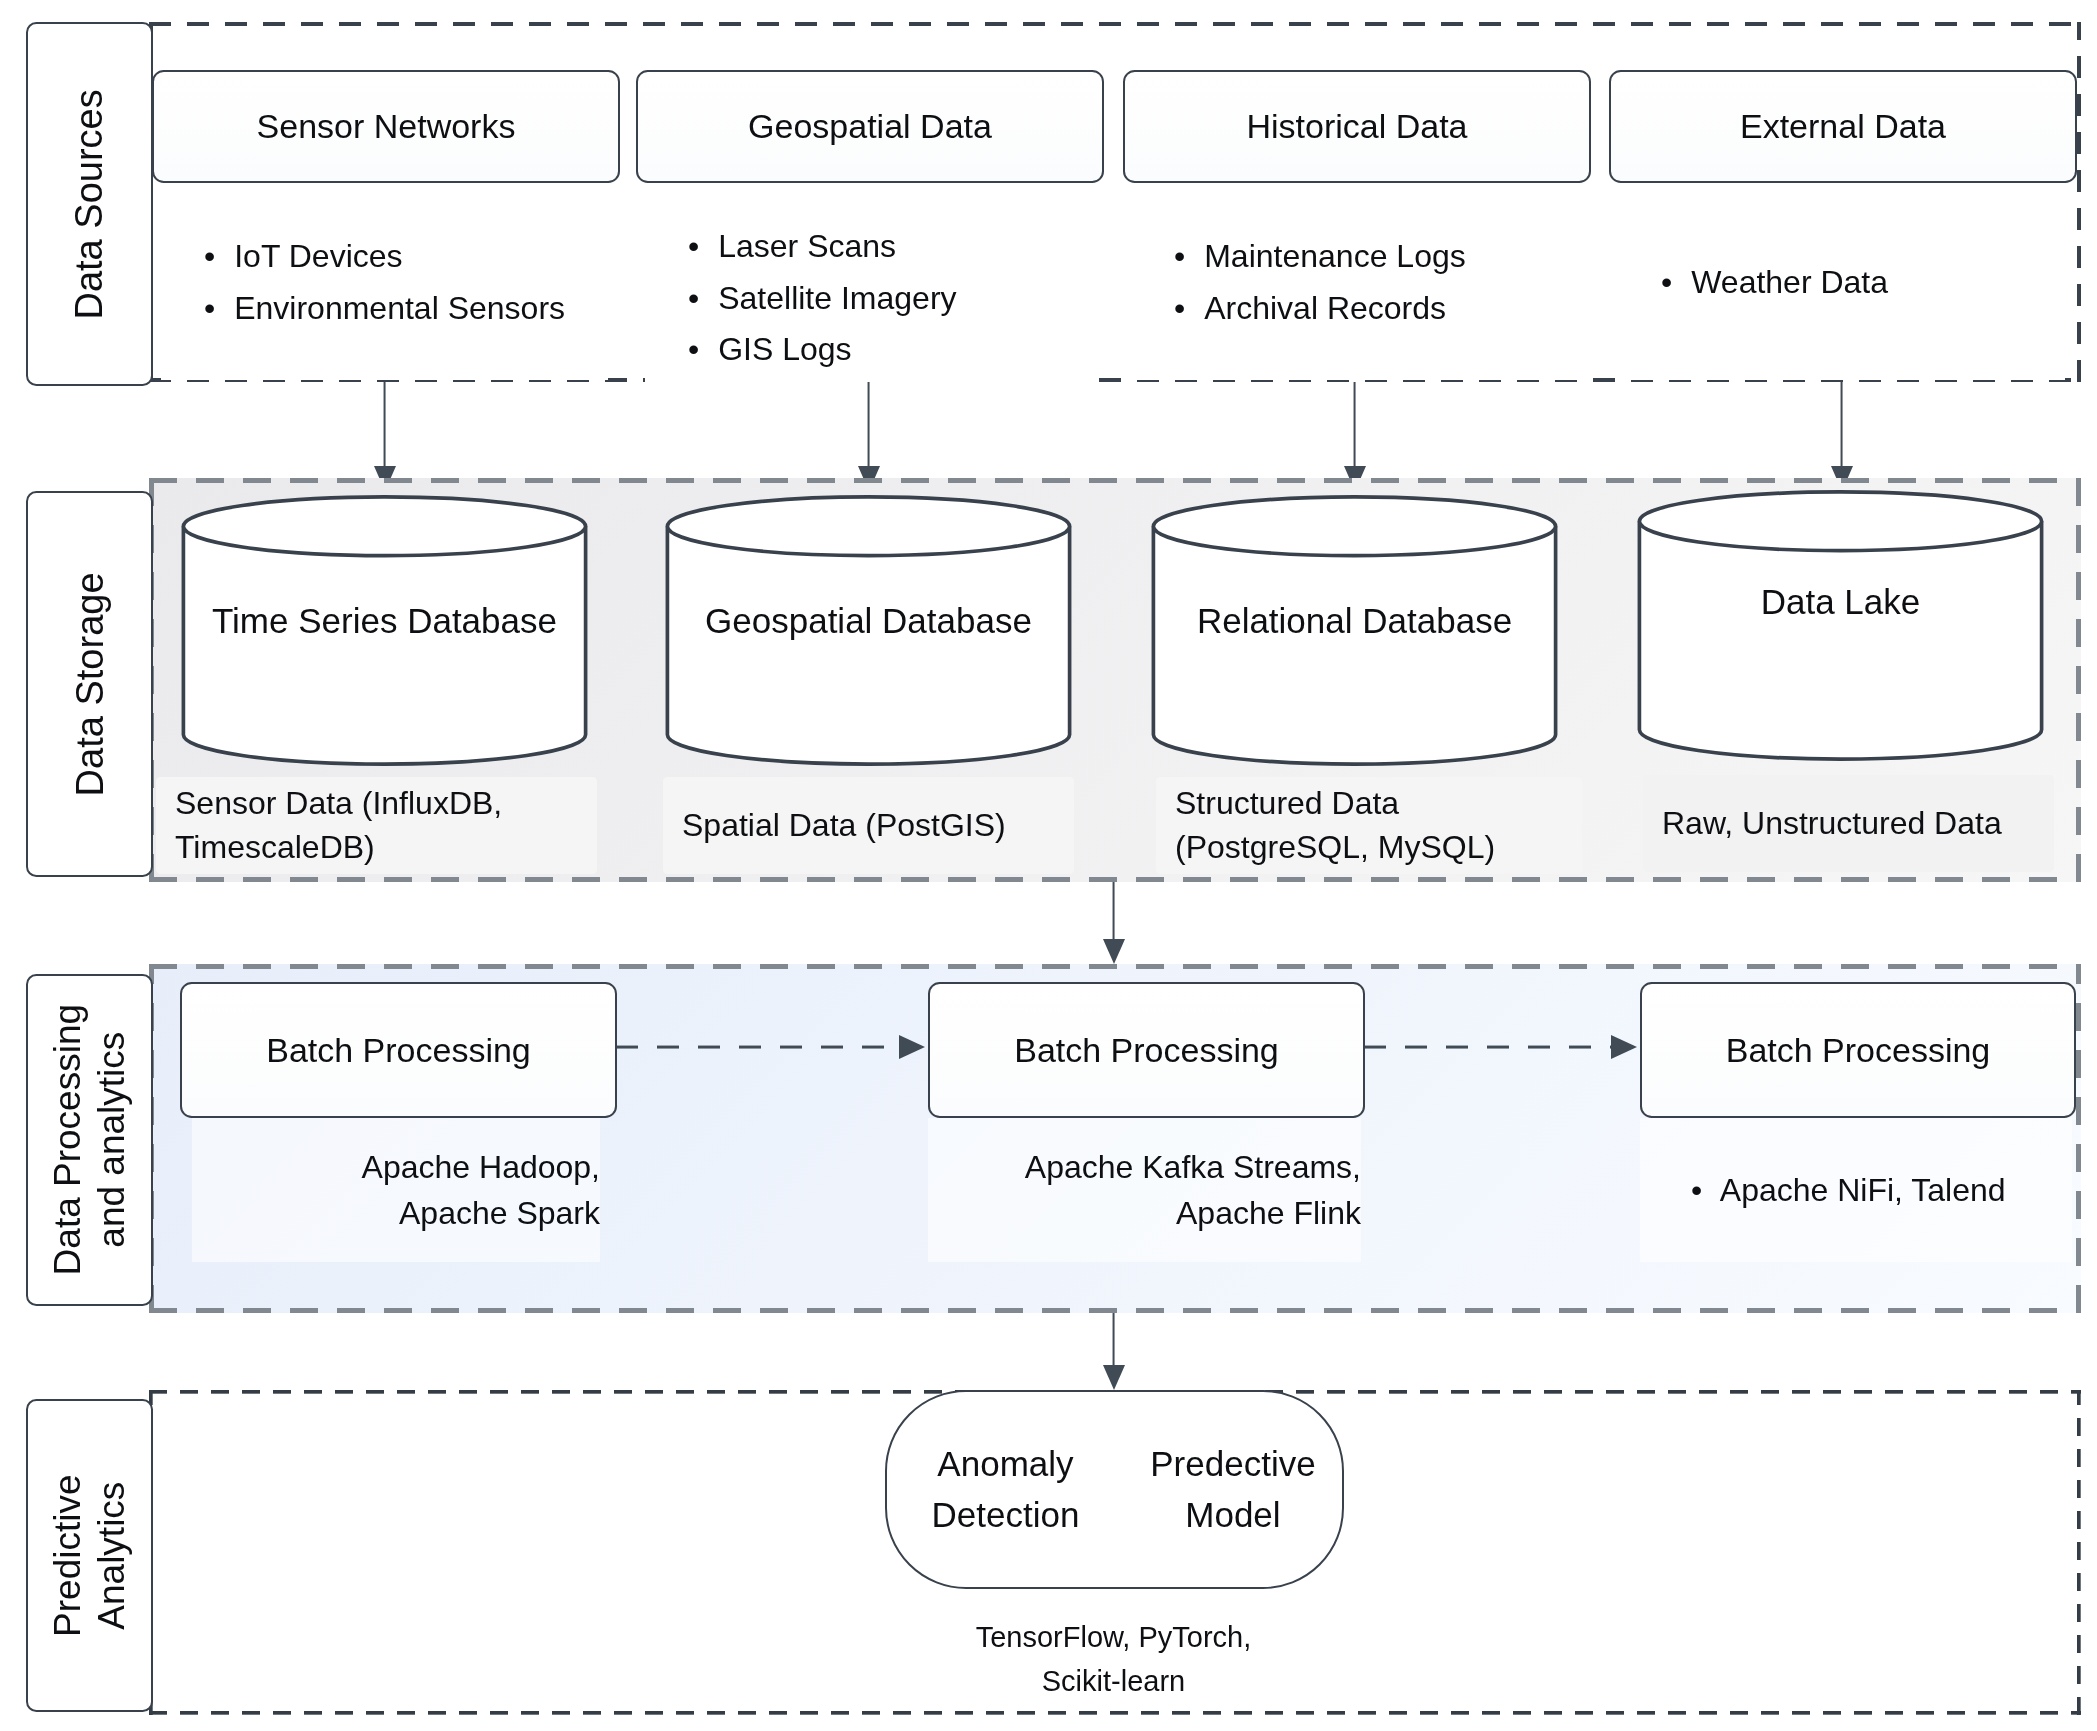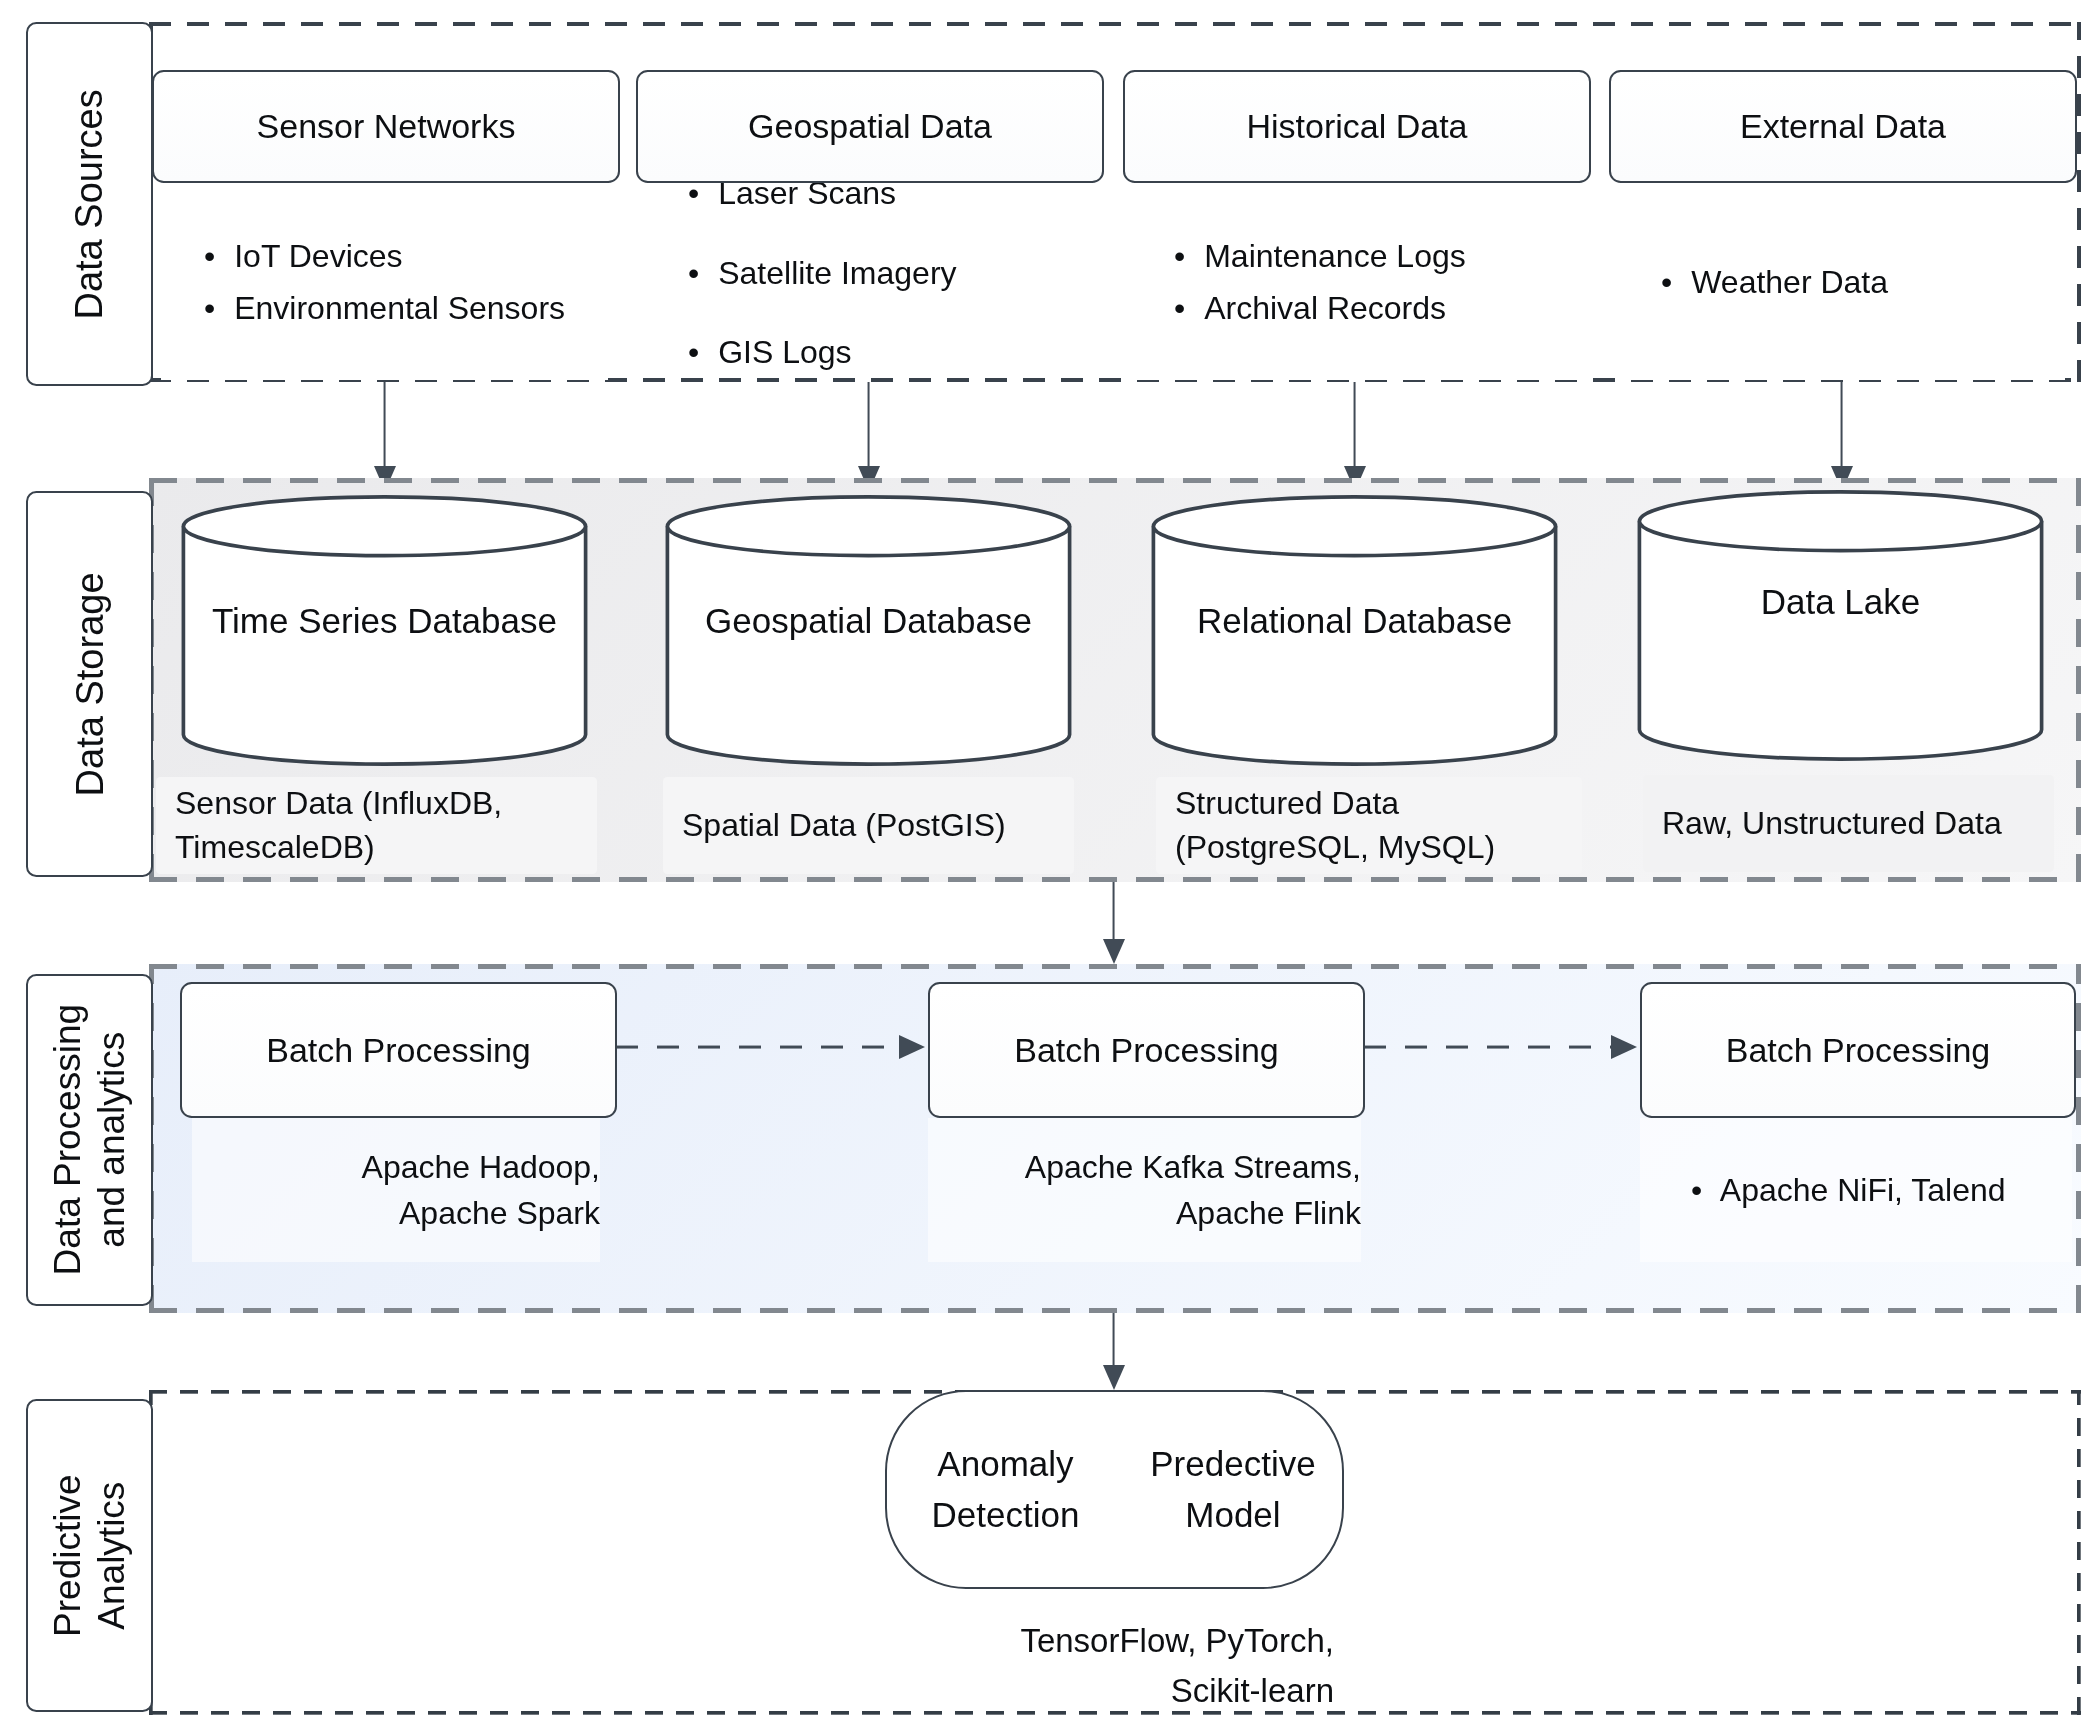--- a/index.html
+++ b/index.html
@@ -75,21 +75,21 @@
   .arrow-h{position:absolute;height:26.4px;}
   .arrow-h .shaft{position:absolute;top:50%;transform:translateY(-50%);left:0;height:2.9px;
                   background:repeating-linear-gradient(90deg,#414b56 0 22px,transparent 22px 41px);}
   .arrow-h .head{position:absolute;top:50%;transform:translateY(-50%);right:0;width:0;height:0;
                  border-top:12.5px solid transparent;border-bottom:12.5px solid transparent;border-left:26.4px solid #414b56;}
 
   
   .model-box{position:absolute;border:2.9px solid #39424c;border-radius:81px;background:#ffffff;
              display:flex;align-items:center;justify-content:center;
              font-size:35px;line-height:1.45;text-align:center;z-index:3;}
-  .model-tools{position:absolute;text-align:right;font-size:33px;line-height:1.5;}
+  .model-tools{position:absolute;text-align:center;font-size:29px;line-height:1.5;}
   .model-tools span,.model-box span,.tools span{display:block;}
   .caption span{display:inline;}
 </style>
 </head>
 <body>
 
 <div id="canvas">
 
   <div class="dash-rect dash-dark" style="left:149px;top:22px;width:1932px;height:360px;background-color:#ffffff;"></div>
 
@@ -109,21 +109,21 @@
     <div class="hdr-text">Historical Data</div>
   </div>
   <div class="solid-box" style="left:1609px;top:70px;width:464px;height:109px;z-index:4;">
     <div class="hdr-text">External Data</div>
   </div>
 
   <div class="bullets dash-rect dash-inner" style="left:161px;top:185px;width:447px;height:195px;">
     <div class="bullet-line">IoT Devices</div>
     <div class="bullet-line">Environmental Sensors</div>
   </div>
-  <div class="bullets dash-rect dash-inner" style="left:645px;top:176px;width:447px;height:195px;gap:28px;">
+  <div class="bullets dash-rect dash-inner" style="left:645px;top:201px;width:447px;height:195px;">
     <div class="bullet-line">Laser Scans</div>
     <div class="bullet-line">Satellite Imagery</div>
     <div class="bullet-line">GIS Logs</div>
   </div>
   <div class="bullets dash-rect dash-inner" style="left:1131px;top:185px;width:447px;height:195px;">
     <div class="bullet-line">Maintenance Logs</div>
     <div class="bullet-line">Archival Records</div>
   </div>
   <div class="bullets dash-rect dash-inner" style="left:1618px;top:185px;width:447px;height:195px;">
     <div class="bullet-line">Weather Data</div>

